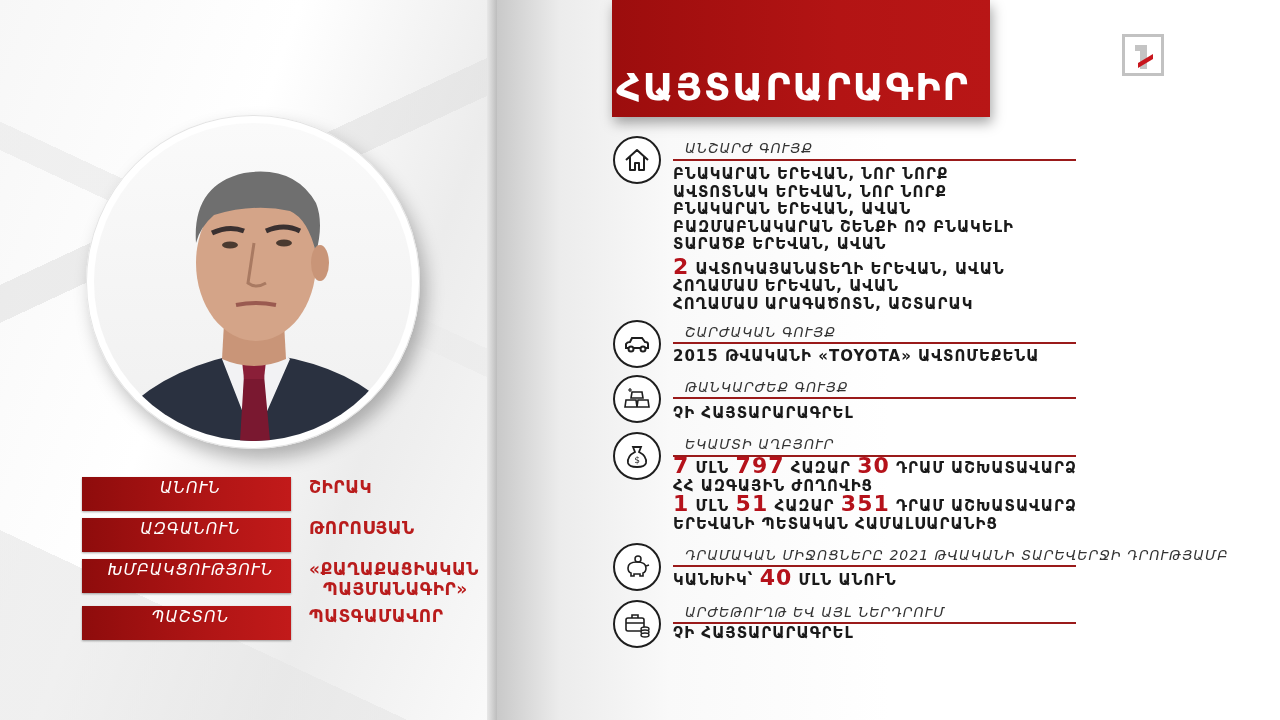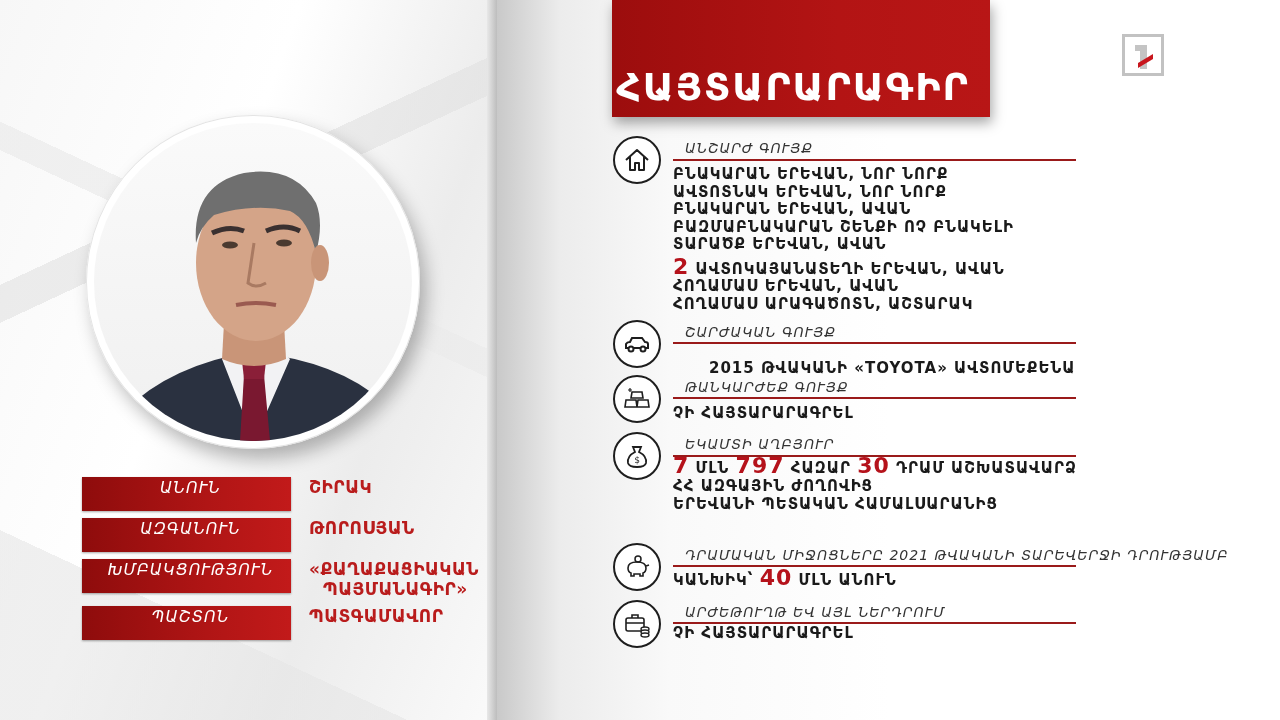--- a/index.html
+++ b/index.html
@@ -185,21 +185,21 @@
 <div class="section" style="top:320px;">
   <div class="icon-circle">
     <svg viewBox="0 0 30 30">
         <path d="M4 19 L4 15 Q5 13 8 13 L10 9 L20 9 L23 13 Q26 13 26 15 L26 19 Z" stroke="#1e1e1e" stroke-width="2" fill="none"></path>
         <circle cx="9" cy="20" r="2.5" fill="#fff" stroke="#1e1e1e" stroke-width="2"></circle>
         <circle cx="21" cy="20" r="2.5" fill="#fff" stroke="#1e1e1e" stroke-width="2"></circle>
       </svg>
   </div>
   <div class="sec-head">ՇԱՐԺԱԿԱՆ ԳՈՒՅՔ</div>
   <div class="sec-line" style="top:22px; width:403px;"></div>
-  <div class="sec-body" style="top:40px;margin-left:36px;">2015 ԹՎԱԿԱՆԻ «TOYOTA» ԱՎՏՈՄԵՔԵՆԱ</div>
+  <div class="sec-body" style="top:28px;">2015 ԹՎԱԿԱՆԻ «TOYOTA» ԱՎՏՈՄԵՔԵՆԱ</div>
 </div>
 
 <div class="section" style="top:375px;">
   <div class="icon-circle">
     <svg viewBox="0 0 30 30">
         <path d="M10 8 L20 8 L21 14 L9 14 Z M4 16 L14 16 L15 23 L3 23 Z M16 16 L26 16 L27 23 L15 23 Z" stroke="#1e1e1e" stroke-width="1.6" fill="none"></path>
         <path d="M8 4 L8 8 M6 6 L10 6" stroke="#1e1e1e" stroke-width="1.2"></path>
       </svg>
   </div>
   <div class="sec-head">ԹԱՆԿԱՐԺԵՔ ԳՈՒՅՔ</div>
@@ -219,20 +219,28 @@
   <div class="sec-body" style="top:25px; line-height:18px;">
     <div>
       <span class="big">7</span>
       <span>ՄԼՆ</span>
       <span class="big">797</span>
       <span>ՀԱԶԱՐ</span>
       <span class="big">30</span>
       <span>ԴՐԱՄ ԱՇԽԱՏԱՎԱՐՁ</span>
     </div>
     <div>ՀՀ ԱԶԳԱՅԻՆ ԺՈՂՈՎԻՑ</div>
+    <div>
+      <span class="big">1</span>
+      <span>ՄԼՆ</span>
+      <span class="big">51</span>
+      <span>ՀԱԶԱՐ</span>
+      <span class="big">351</span>
+      <span>ԴՐԱՄ ԱՇԽԱՏԱՎԱՐՁ</span>
+    </div>
     <div>ԵՐԵՎԱՆԻ ՊԵՏԱԿԱՆ ՀԱՄԱԼՍԱՐԱՆԻՑ</div>
   </div>
 </div>
 
 <div class="section" style="top:543px;">
   <div class="icon-circle">
     <svg viewBox="0 0 30 30">
         <circle cx="16" cy="7" r="3" stroke="#1e1e1e" stroke-width="1.5" fill="none"></circle>
         <path d="M6 16 Q6 10 15 10 Q24 10 24 16 Q24 20 21 21 L21 24 L18 24 L18 22 L12 22 L12 24 L9 24 L9 21 Q6 20 6 16 Z" stroke="#1e1e1e" stroke-width="1.6" fill="none"></path>
         <path d="M24 14 L27 13" stroke="#1e1e1e" stroke-width="1.5"></path>

